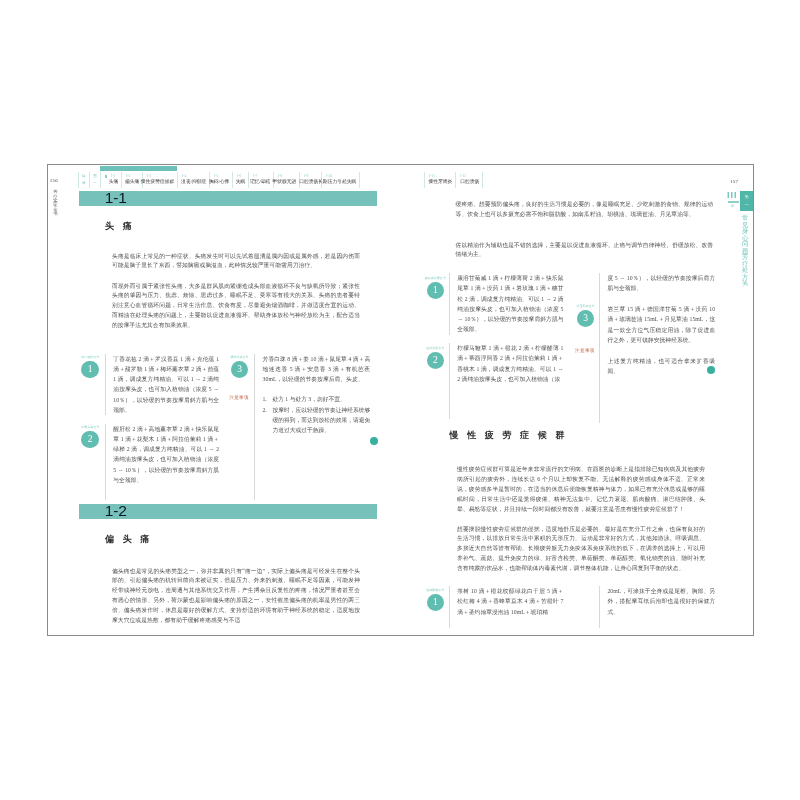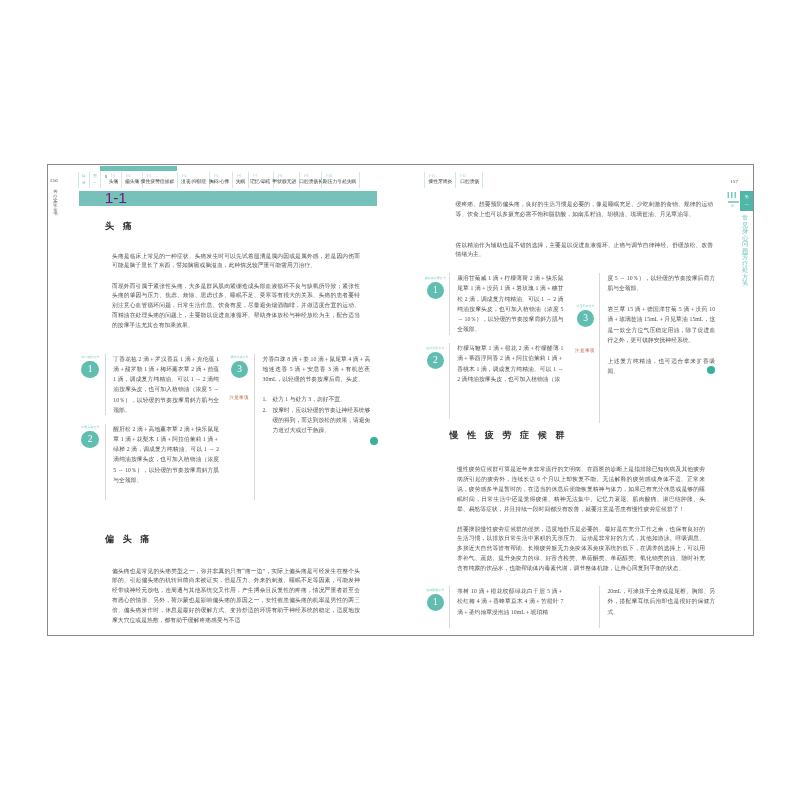--- a/index.html
+++ b/index.html
@@ -26,21 +26,21 @@
   .navcell.active .navnum{left:9.6px;}
   .navdot{position:absolute;left:3.7px;top:3px;width:1.9px;height:2.6px;background:#8ed0c6;}
   .navlbl{position:absolute;right:2.6px;bottom:3.3px;font-size:4.8px;color:#2f2f2f;line-height:1;white-space:nowrap;}
   .navcell.mini{width:11px;}
   .navcell.mini .navnum{left:0;right:0;top:3px;text-align:center;font-size:3.8px;color:#71c4b9;}
   .navcell.mini .navlbl{left:0;right:0;bottom:2.4px;text-align:center;font-size:3.8px;color:#71c4b9;}
   .navbar-active{position:absolute;background:#6dc0b7;height:5px;}
 
   
   .band{position:absolute;background:#76c2bb;display:flex;align-items:center;}
-  .band .bandtxt{color:#701a75;font-size:15.5px;letter-spacing:-2.2px;
+  .band .bandtxt{color:#0f172a;font-size:15.5px;letter-spacing:-2.2px;
         font-family:"Liberation Sans",sans-serif;font-weight:400;line-height:1;padding-left:26.2px;position:relative;top:-1.2px;}
   .sectitle{position:absolute;font-size:9px;font-weight:bold;color:#2e2e2e;letter-spacing:3.2px;line-height:1;}
 
   .para{position:absolute;font-size:5.75px;line-height:9.95px;color:#4d4d4d;
         text-align:justify;text-justify:inter-character;letter-spacing:.08px;}
   .rxcol{position:absolute;box-sizing:border-box;border-left:.8px solid #d8d8d8;}
   .rxtext{font-size:5.75px;line-height:10.3px;color:#4d4d4d;text-align:justify;
           text-justify:inter-character;letter-spacing:.05px;padding-left:7.2px;}
   .rxmark{position:absolute;text-align:center;}
   .rxlbl{font-size:2.9px;color:#7fc9bf;line-height:1;letter-spacing:.15px;white-space:nowrap;}
@@ -166,20 +166,23 @@
     <div class="rxcol" style="left:206.4px;top:188.5px;width:115.8px;height:146px;">
       <div class="rxtext">芳香白珠 8 滴＋姜 10 滴＋鼠尾草 4 滴＋高地迷迭香 5 滴＋安息香 3 滴＋有机芭蕉 30mL，以轻缓的节奏按摩后肩、头皮。</div>
       <ol class="olist" id="l-notes" style="margin-top:10px;">
           <li><span class="n">1.</span><span>处方 1 与处方 3，勿好不宜。</span></li>
           <li><span class="n">2.</span><span>按摩时，应以轻缓的节奏让神经系统够缓的得到，而达到放松的效果，请避免力道过大或过于急躁。</span></li>
         </ol>
     </div>
 
     <div class="dot" style="left:322px;top:272px;"></div>
 
+    <div class="band" style="left:30.5px;top:339px;width:298px;height:15px;">
+      <span class="bandtxt">1 - 2</span>
+    </div>
     <div class="sectitle" style="left:57px;top:370px;">偏 头 痛</div>
     <div class="para" style="left:64px;top:401.5px;width:248px;">偏头痛也是常见的头痛类型之一，弥并非真的只有“痛一边”，实际上偏头痛是可经发生在整个头部的。引起偏头痛的机转目前尚未被证实，但是压力、外来的刺激、睡眠不足等因素，可能发神经带或神经元放电，连周遭与其他系统交叉作用，产生搏杂且反复性的疼痛，情况严重者甚至会有恶心的情形。另外，荷尔蒙也是影响偏头痛的原因之一，女性罹患偏头痛的机率是男性的两三倍。偏头痛发作时，休息是最好的缓解方式。变持舒适的环境有助于神经系统的稳定，适度地按摩大穴位或是热敷，都有助于缓解疼痛感受与不适</div>
   </div>
 
   <div class="page right">
     <div class="nav" id="r-nav" style="left:23px;top:7px;">
         <div class="navcell" style="width: 31px;">
           <div class="navnum">1-11</div>
           <div class="navlbl">慢性牙周炎</div>
         </div>

